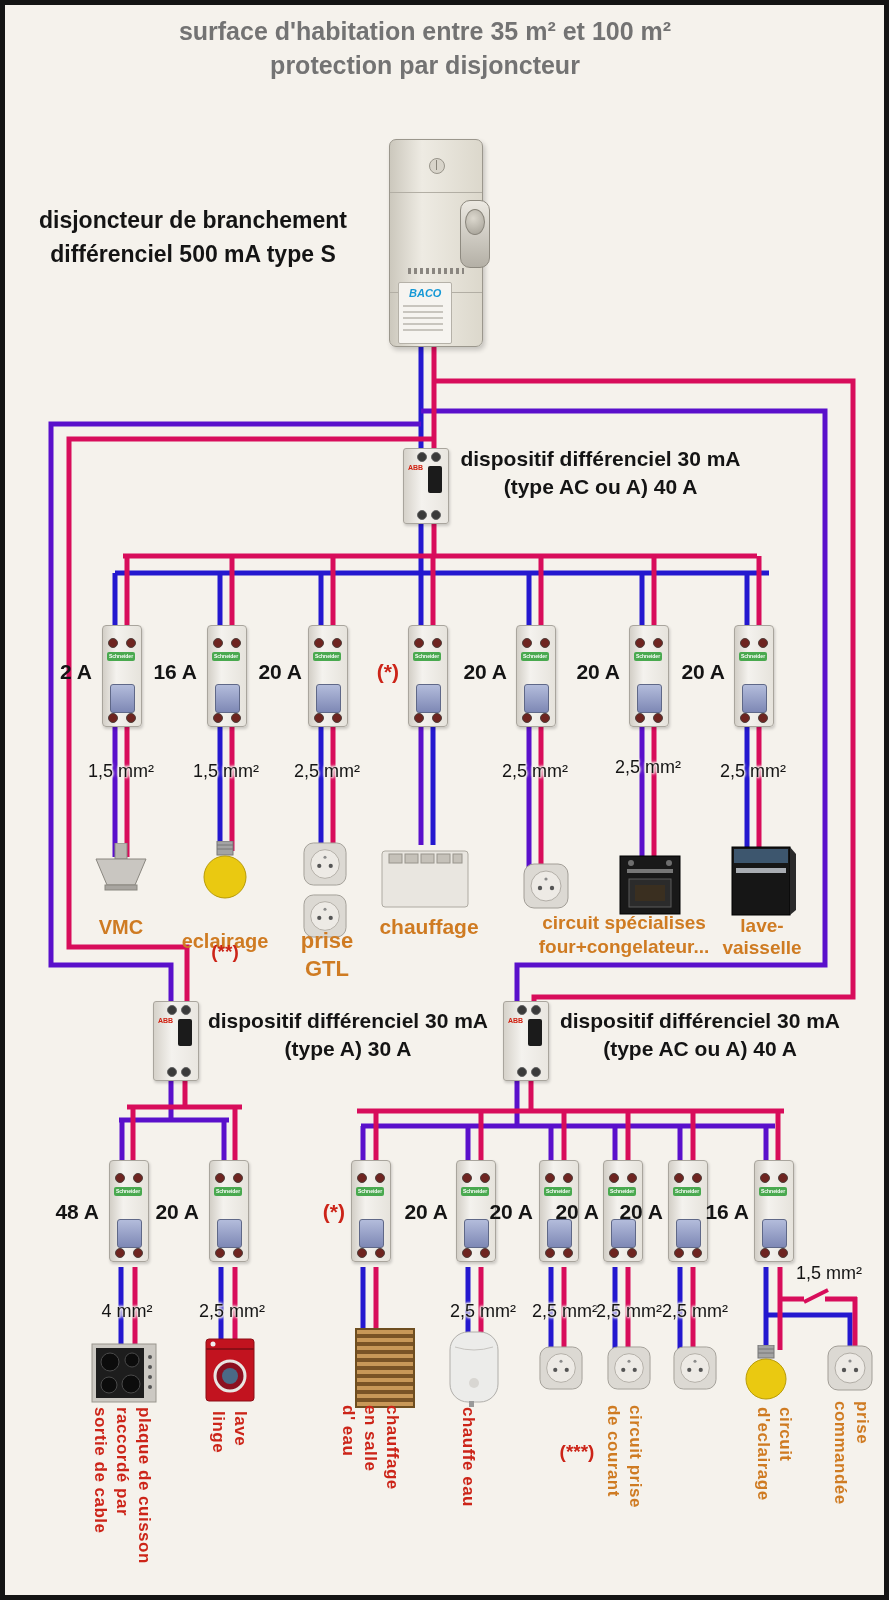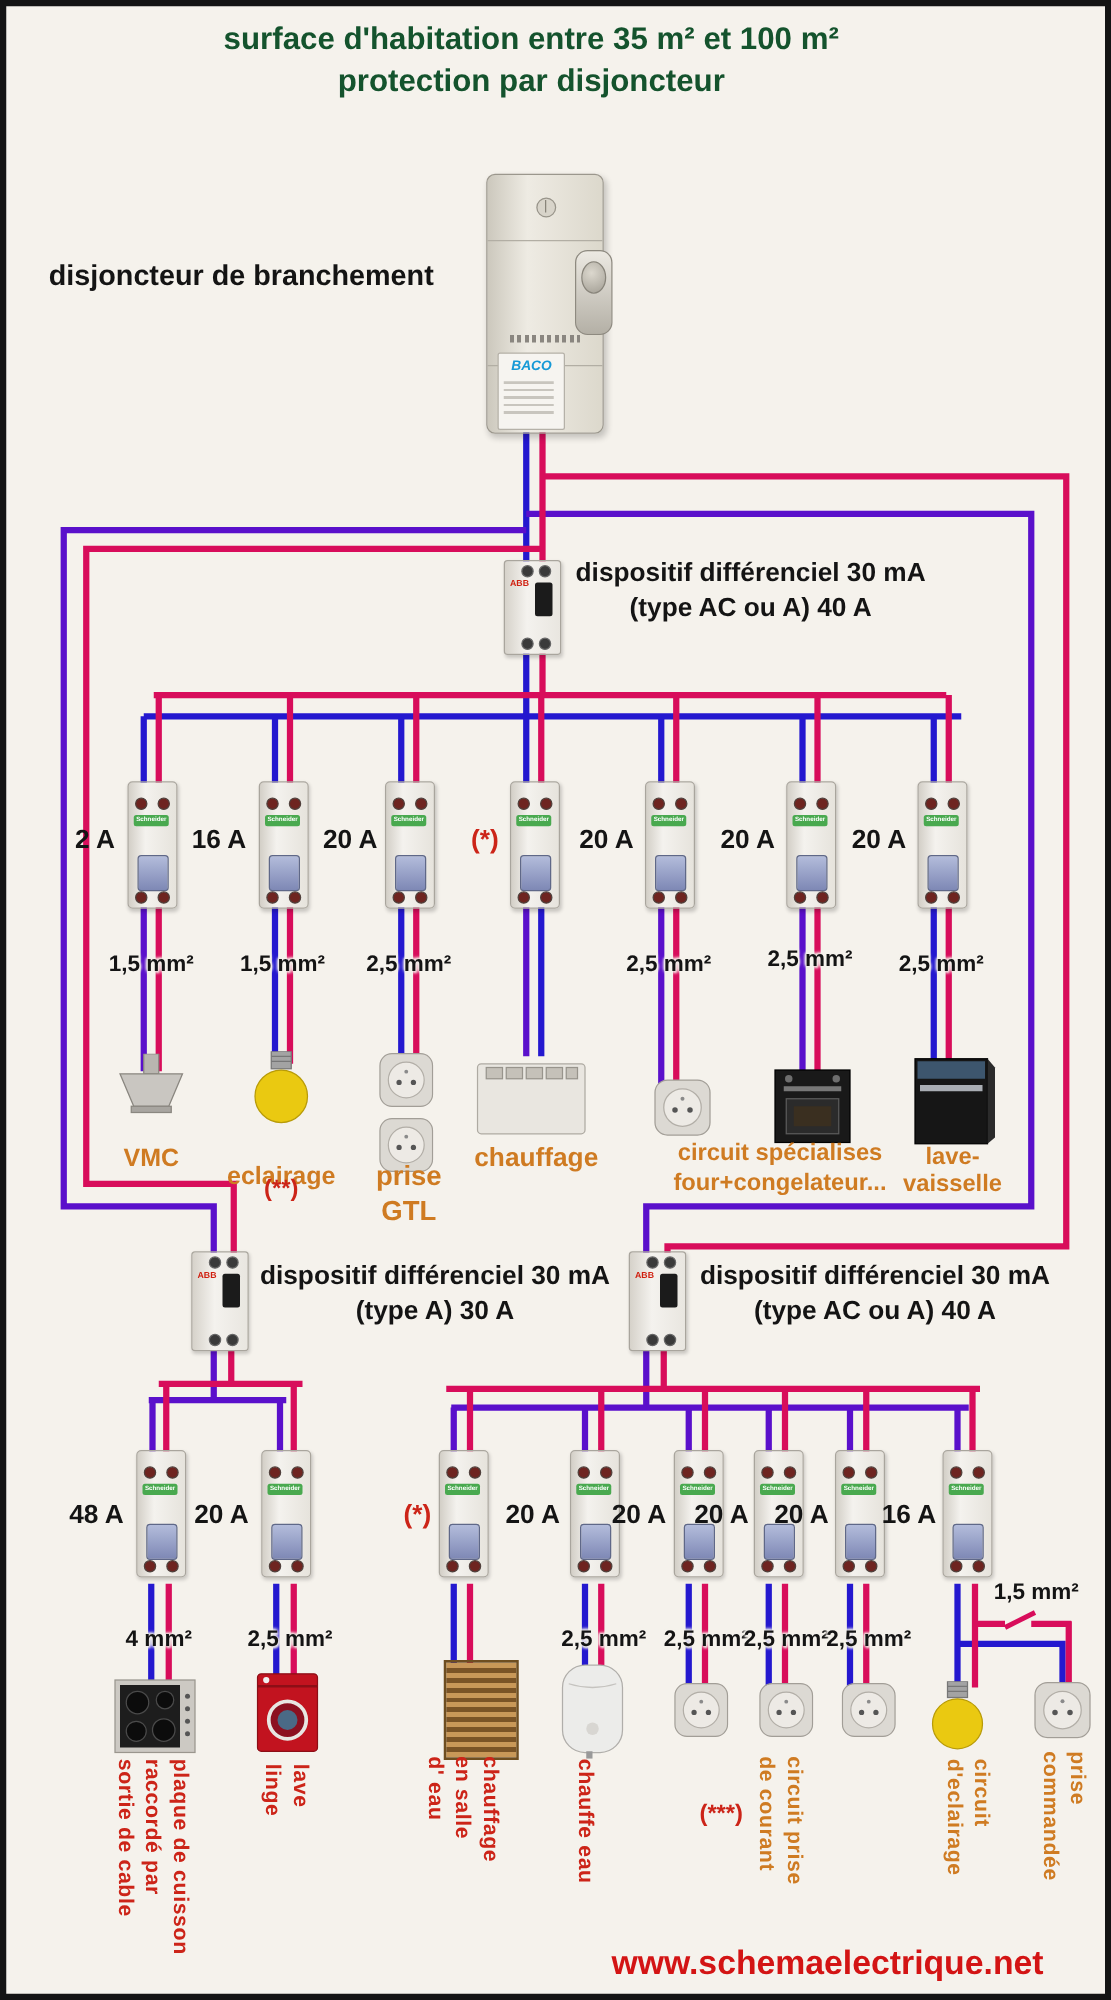--- a/index.html
+++ b/index.html
@@ -3,26 +3,26 @@
 <meta charset="utf-8">
 <style>
   html,body{margin:0;padding:0;background:#e8e8e8}
   .page{position:relative;width:889px;height:1600px;margin:0 auto;background:#f5f2ec;
         border:5px solid #141414;box-sizing:border-box;overflow:hidden;
         font-family:"Liberation Sans",sans-serif;color:#141414}
   svg.wires{position:absolute;left:0;top:0;z-index:1}
   .dev{position:absolute;z-index:2}
   .txt{position:absolute;z-index:3}
 
-  .t-title{left:0;width:840px;text-align:center;color:#14532d;font-size:25px;font-weight:bold}
+  .t-title{left:0;width:840px;text-align:center;color:#737373;font-size:25px;font-weight:bold}
   .lbl-main{left:2px;top:198px;width:372px;text-align:center;font-size:23px;font-weight:bold;line-height:34px}
   .dd-lbl{text-align:center;font-size:21px;font-weight:bold;line-height:28px}
   .amp{width:58px;text-align:right;font-size:21px;font-weight:bold;white-space:nowrap}
   .amp.red{color:#cc2418}
-  .sz{width:96px;text-align:center;font-size:18px;font-weight:bold;white-space:nowrap;
+  .sz{width:96px;text-align:center;font-size:18px;font-weight:normal;white-space:nowrap;
       text-shadow:0 0 3px #f5f2ec,0 0 3px #f5f2ec,0 0 4px #f5f2ec,1px 1px 2px #f5f2ec,-1px -1px 2px #f5f2ec}
   .olb{color:#cf7b22;font-weight:bold;font-size:20px;text-align:center;line-height:24px;white-space:nowrap}
   .olb .l{display:block}
   .rnote{color:#cc2418;font-weight:bold;font-size:19px;text-align:center}
   .vlb{writing-mode:vertical-rl;font-weight:bold;font-size:17px;line-height:22px;letter-spacing:.5px;white-space:nowrap}
   .vlb .l{display:block}
   .red-v{color:#cc2418}
   .or-v{color:#cf7b22}
   .footer{font-size:27px;font-weight:bold;color:#d31414;text-align:center;width:410px}
 
@@ -91,20 +91,21 @@
     <i class="screw" style="bottom:14px"></i>
     <i class="vents"></i>
     <div class="plate">
       <span class="baco">BACO</span>
       <i class="finep"></i>
     </div>
     <i class="dial"></i>
   </div>
   <div class="txt lbl-main">
     <span class="l" style="display:block">disjoncteur de branchement</span>
+    <span class="l" style="display:block">différenciel 500 mA type S</span>
   </div>
 
   <div class="dd" style="left:398px;top:443px;height:74px">
     <i class="p" style="left:13px;top:3px"></i>
     <i class="p" style="left:27px;top:3px"></i>
     <b class="abb">ABB</b>
     <b class="tog"></b>
     <i class="p" style="left:13px;bottom:3px"></i>
     <i class="p" style="left:27px;bottom:3px"></i>
   </div>
@@ -486,15 +487,14 @@
   </div>
   <div class="txt vlb or-v" style="left:747px;top:1402px">
     <div class="l">circuit</div>
     <div class="l">d'eclairage</div>
   </div>
   <div class="txt vlb or-v" style="left:824px;top:1396px">
     <div class="l">prise</div>
     <div class="l">commandée</div>
   </div>
 
-  <div class="txt footer" style="left:452px;top:1550px">www.schemaelectrique.net</div>
 
 </div>
 
 </body></html>

